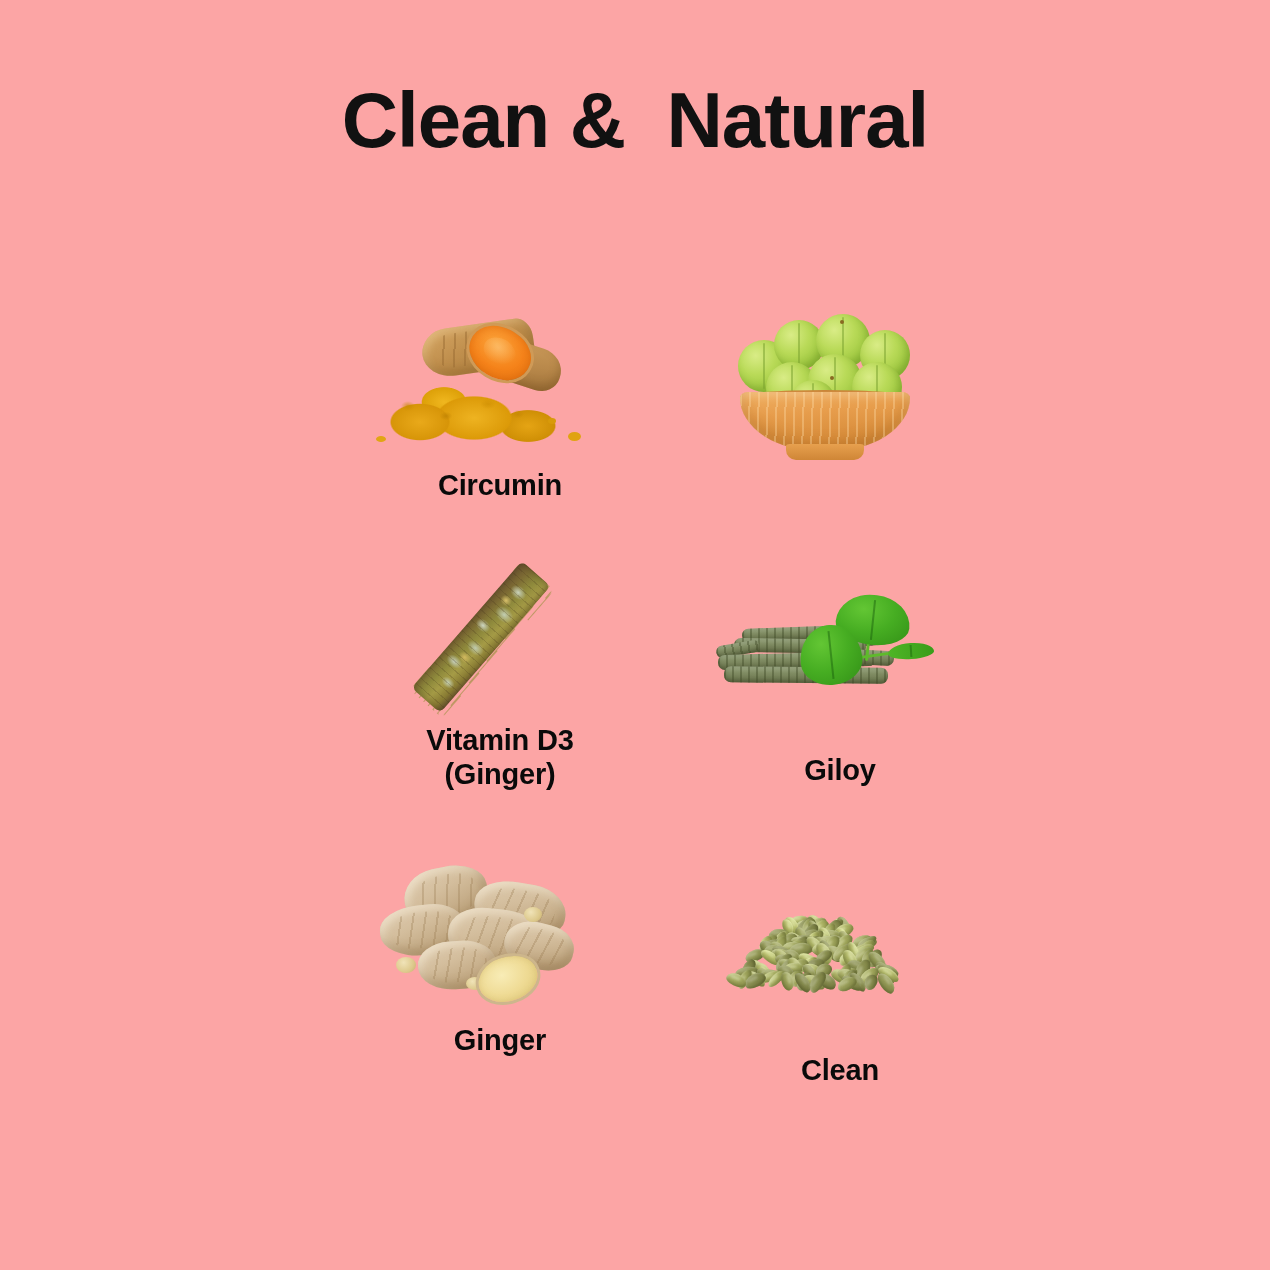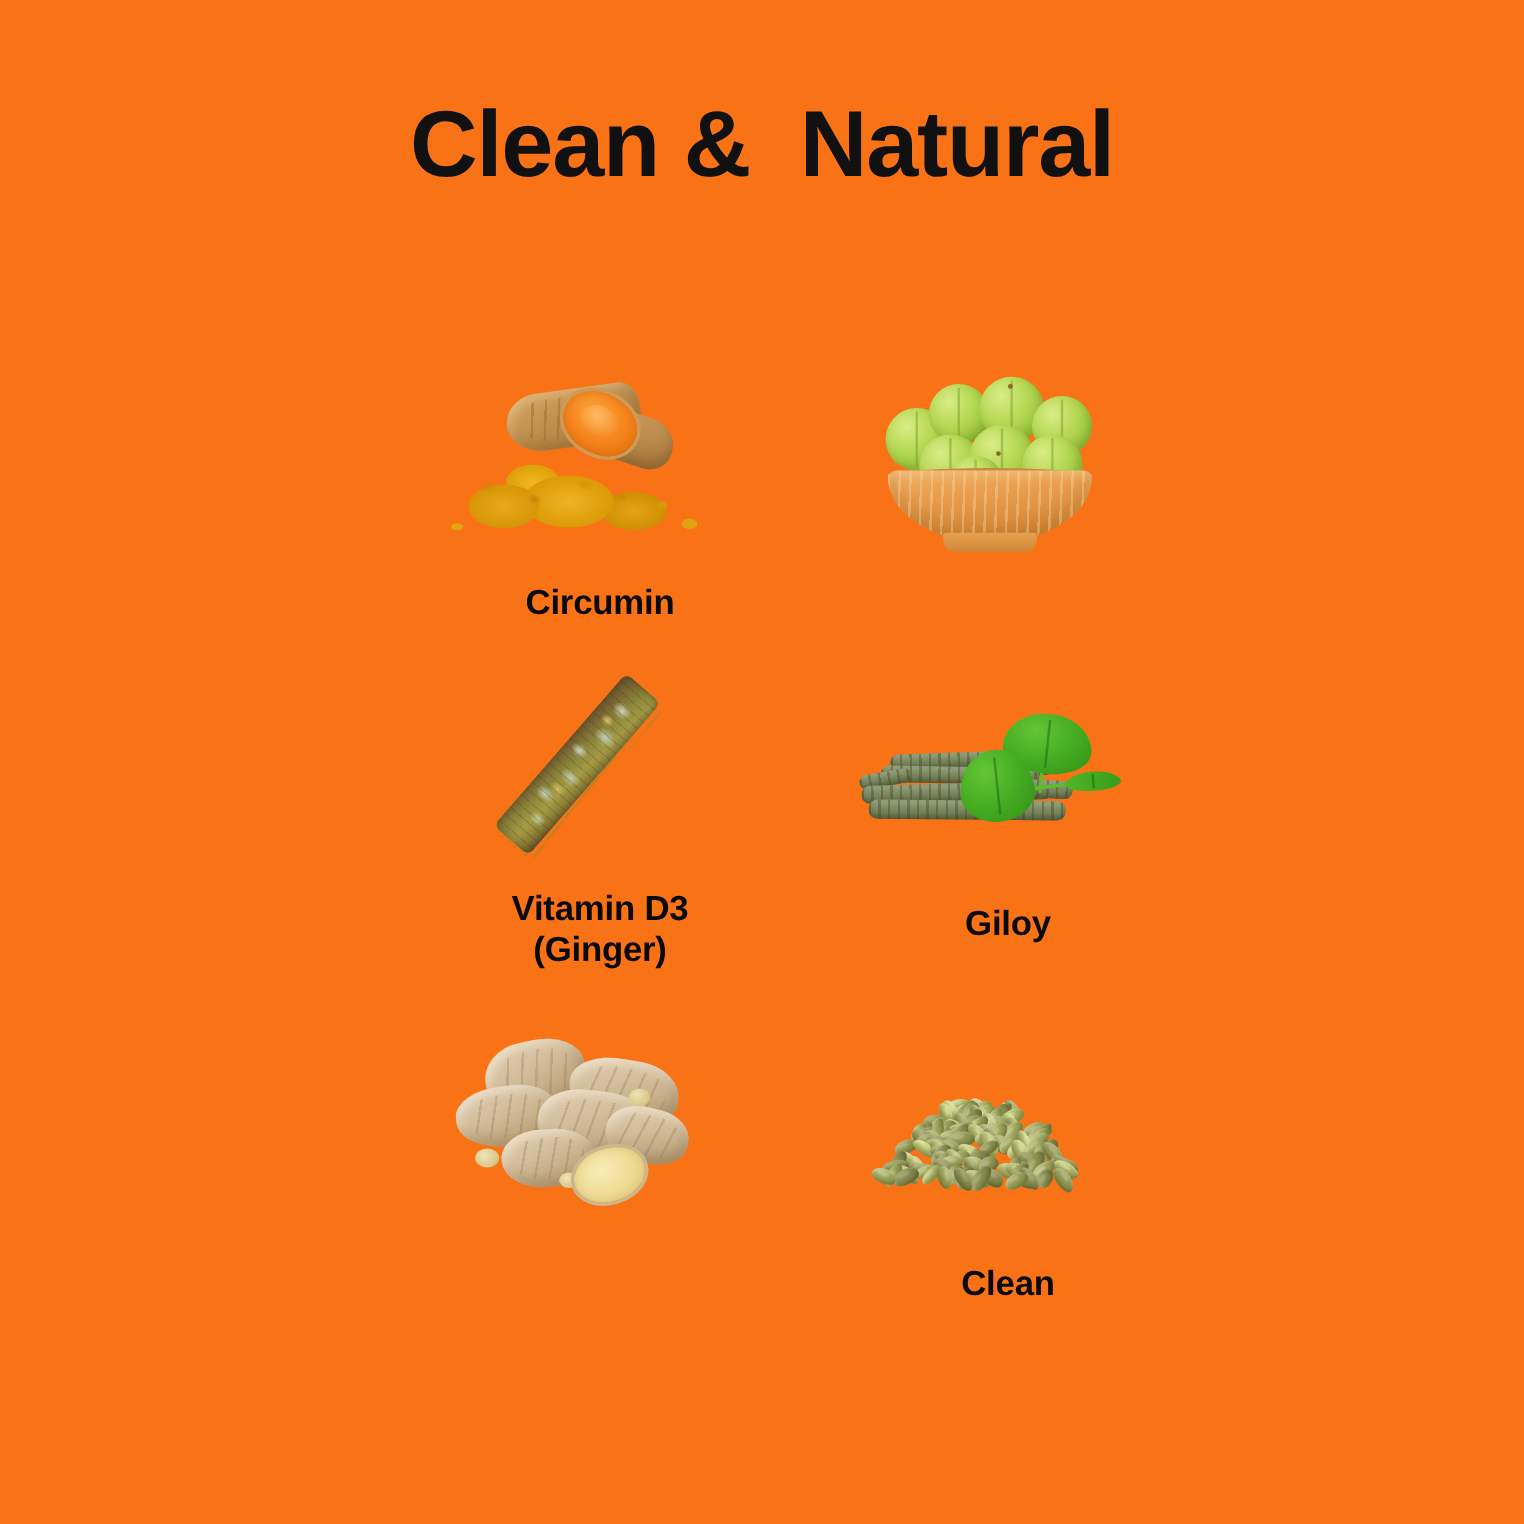--- a/index.html
+++ b/index.html
@@ -12,21 +12,21 @@
     height: 1270px;
     font-family: "Liberation Sans", sans-serif;
     -webkit-font-smoothing: antialiased;
     position: relative;
     overflow: hidden;
   }
 
   .page {
     position: absolute;
     inset: 0;
-    background: #f97316;
+    background: #fca5a5;
   }
 
   
   .title {
     position: absolute;
     top: 78px;
     left: 0;
     width: 1270px;
     text-align: center;
     font-family: "Liberation Sans", sans-serif;
@@ -292,21 +292,21 @@
     background: linear-gradient(150deg, #b9bd7c 0%, #a2a85f 45%, #878d48 100%);
     box-shadow: inset -1px -2px 3px rgba(80,85,35,.4), inset 1px 1px 2px rgba(230,235,190,.5);
   }
   .sd::after {
     content:""; position:absolute; left:16%; top:16%; width:50%; height:30%;
     border-radius:50%; background: rgba(236,240,200,.45); filter: blur(1px);
   }
 
   
   .lbl-shift-a { margin-top: 18px; }
-  .lbl-shift-b { margin-top: 26px; }
+  .lbl-shift-b { margin-top: 8px; }
 </style>
 </head>
 <body>
 
 <div class="page">
 
   <div class="title">Clean &amp;  Natural</div>
 
   <div class="grid">
 
@@ -386,20 +386,21 @@
           <div class="gn-knob gn-k3"></div>
           <div class="gn-knob gn-k4"></div>
           <div class="gn-knob gn-k6"></div>
           <div class="gn-knob gn-k5"></div>
           <div class="gn-nub gn-n1"></div>
           <div class="gn-nub gn-n2"></div>
           <div class="gn-nub gn-n3"></div>
           <div class="gn-slice"></div>
         </div>
       </div>
+      <div class="cell-label lbl-shift-b">Ginger</div>
     </div>
 
     <div class="cell cell-zinc">
       <div class="cell-art">
         <div class="art-seeds">
             <div class="sd" style="left: 131.3px; top: 56.9px; width: 22.8px; height: 12.6px; transform: rotate(-66.4deg); filter: brightness(0.88); z-index: 57;"></div>
             <div class="sd" style="left: 81.7px; top: 57.4px; width: 19.1px; height: 11.2px; transform: rotate(11.3deg); filter: brightness(1.05); z-index: 57;"></div>
             <div class="sd" style="left: 81.2px; top: 59.7px; width: 16.8px; height: 9px; transform: rotate(48.6deg); filter: brightness(0.91); z-index: 60;"></div>
             <div class="sd" style="left: 82.7px; top: 53.3px; width: 16.5px; height: 10.4px; transform: rotate(-64deg); filter: brightness(1.1); z-index: 53;"></div>
             <div class="sd" style="left: 114.4px; top: 30.4px; width: 20.1px; height: 11.9px; transform: rotate(-47.6deg); filter: brightness(1.01); z-index: 30;"></div>

